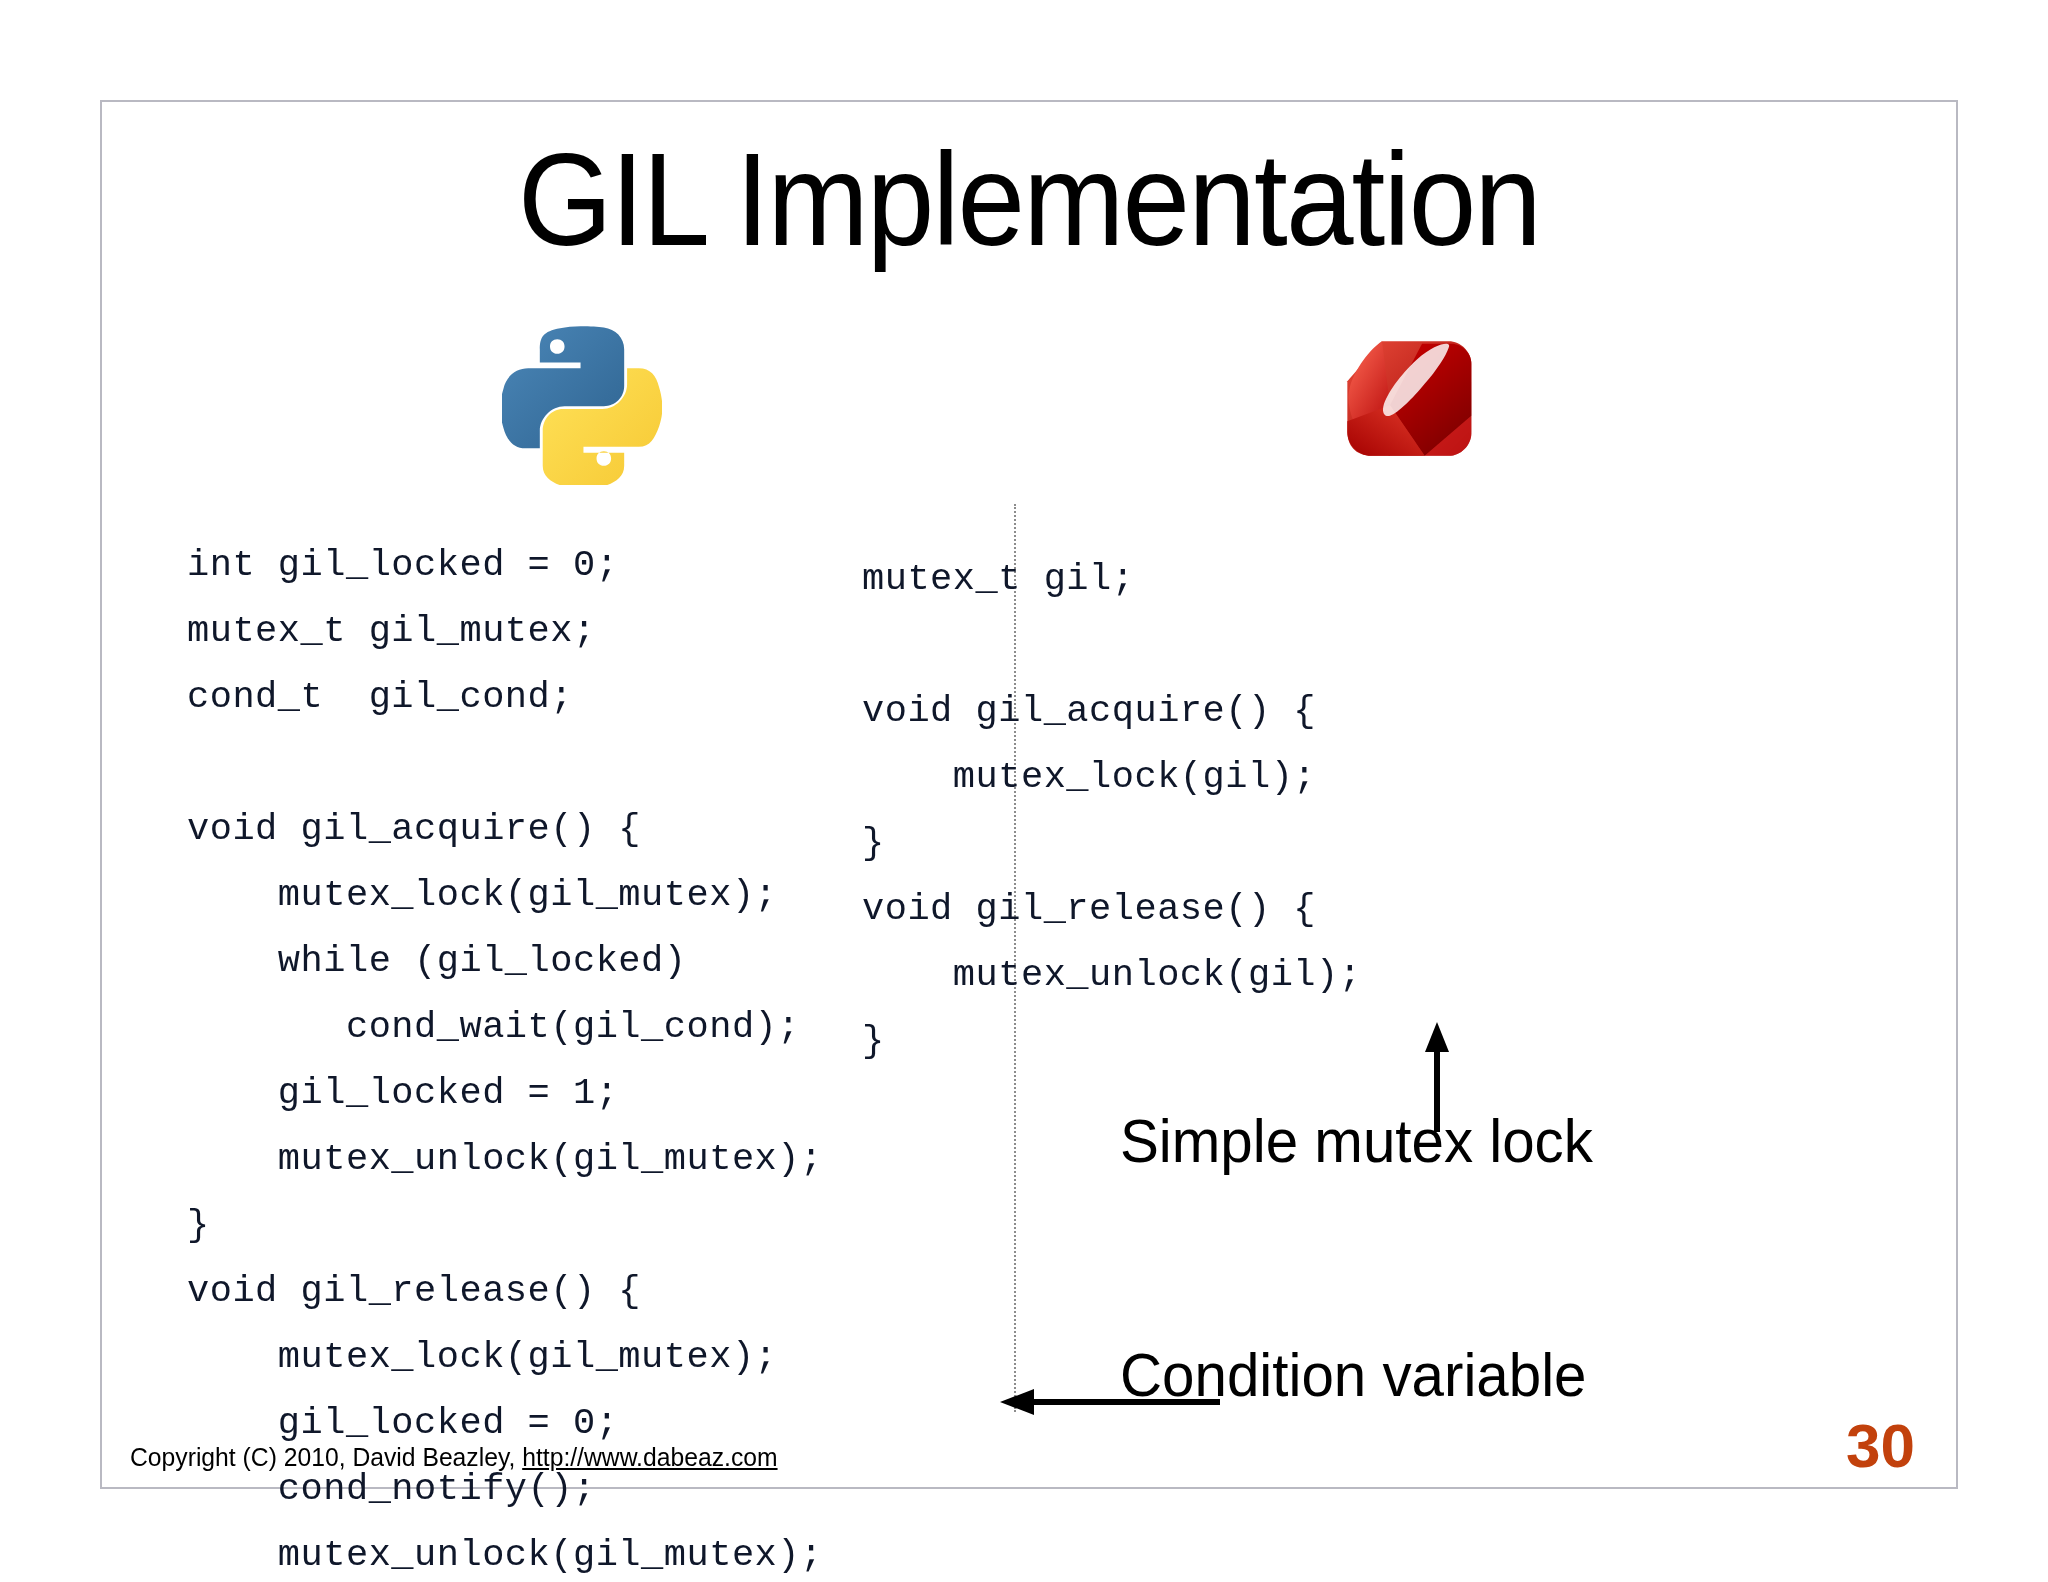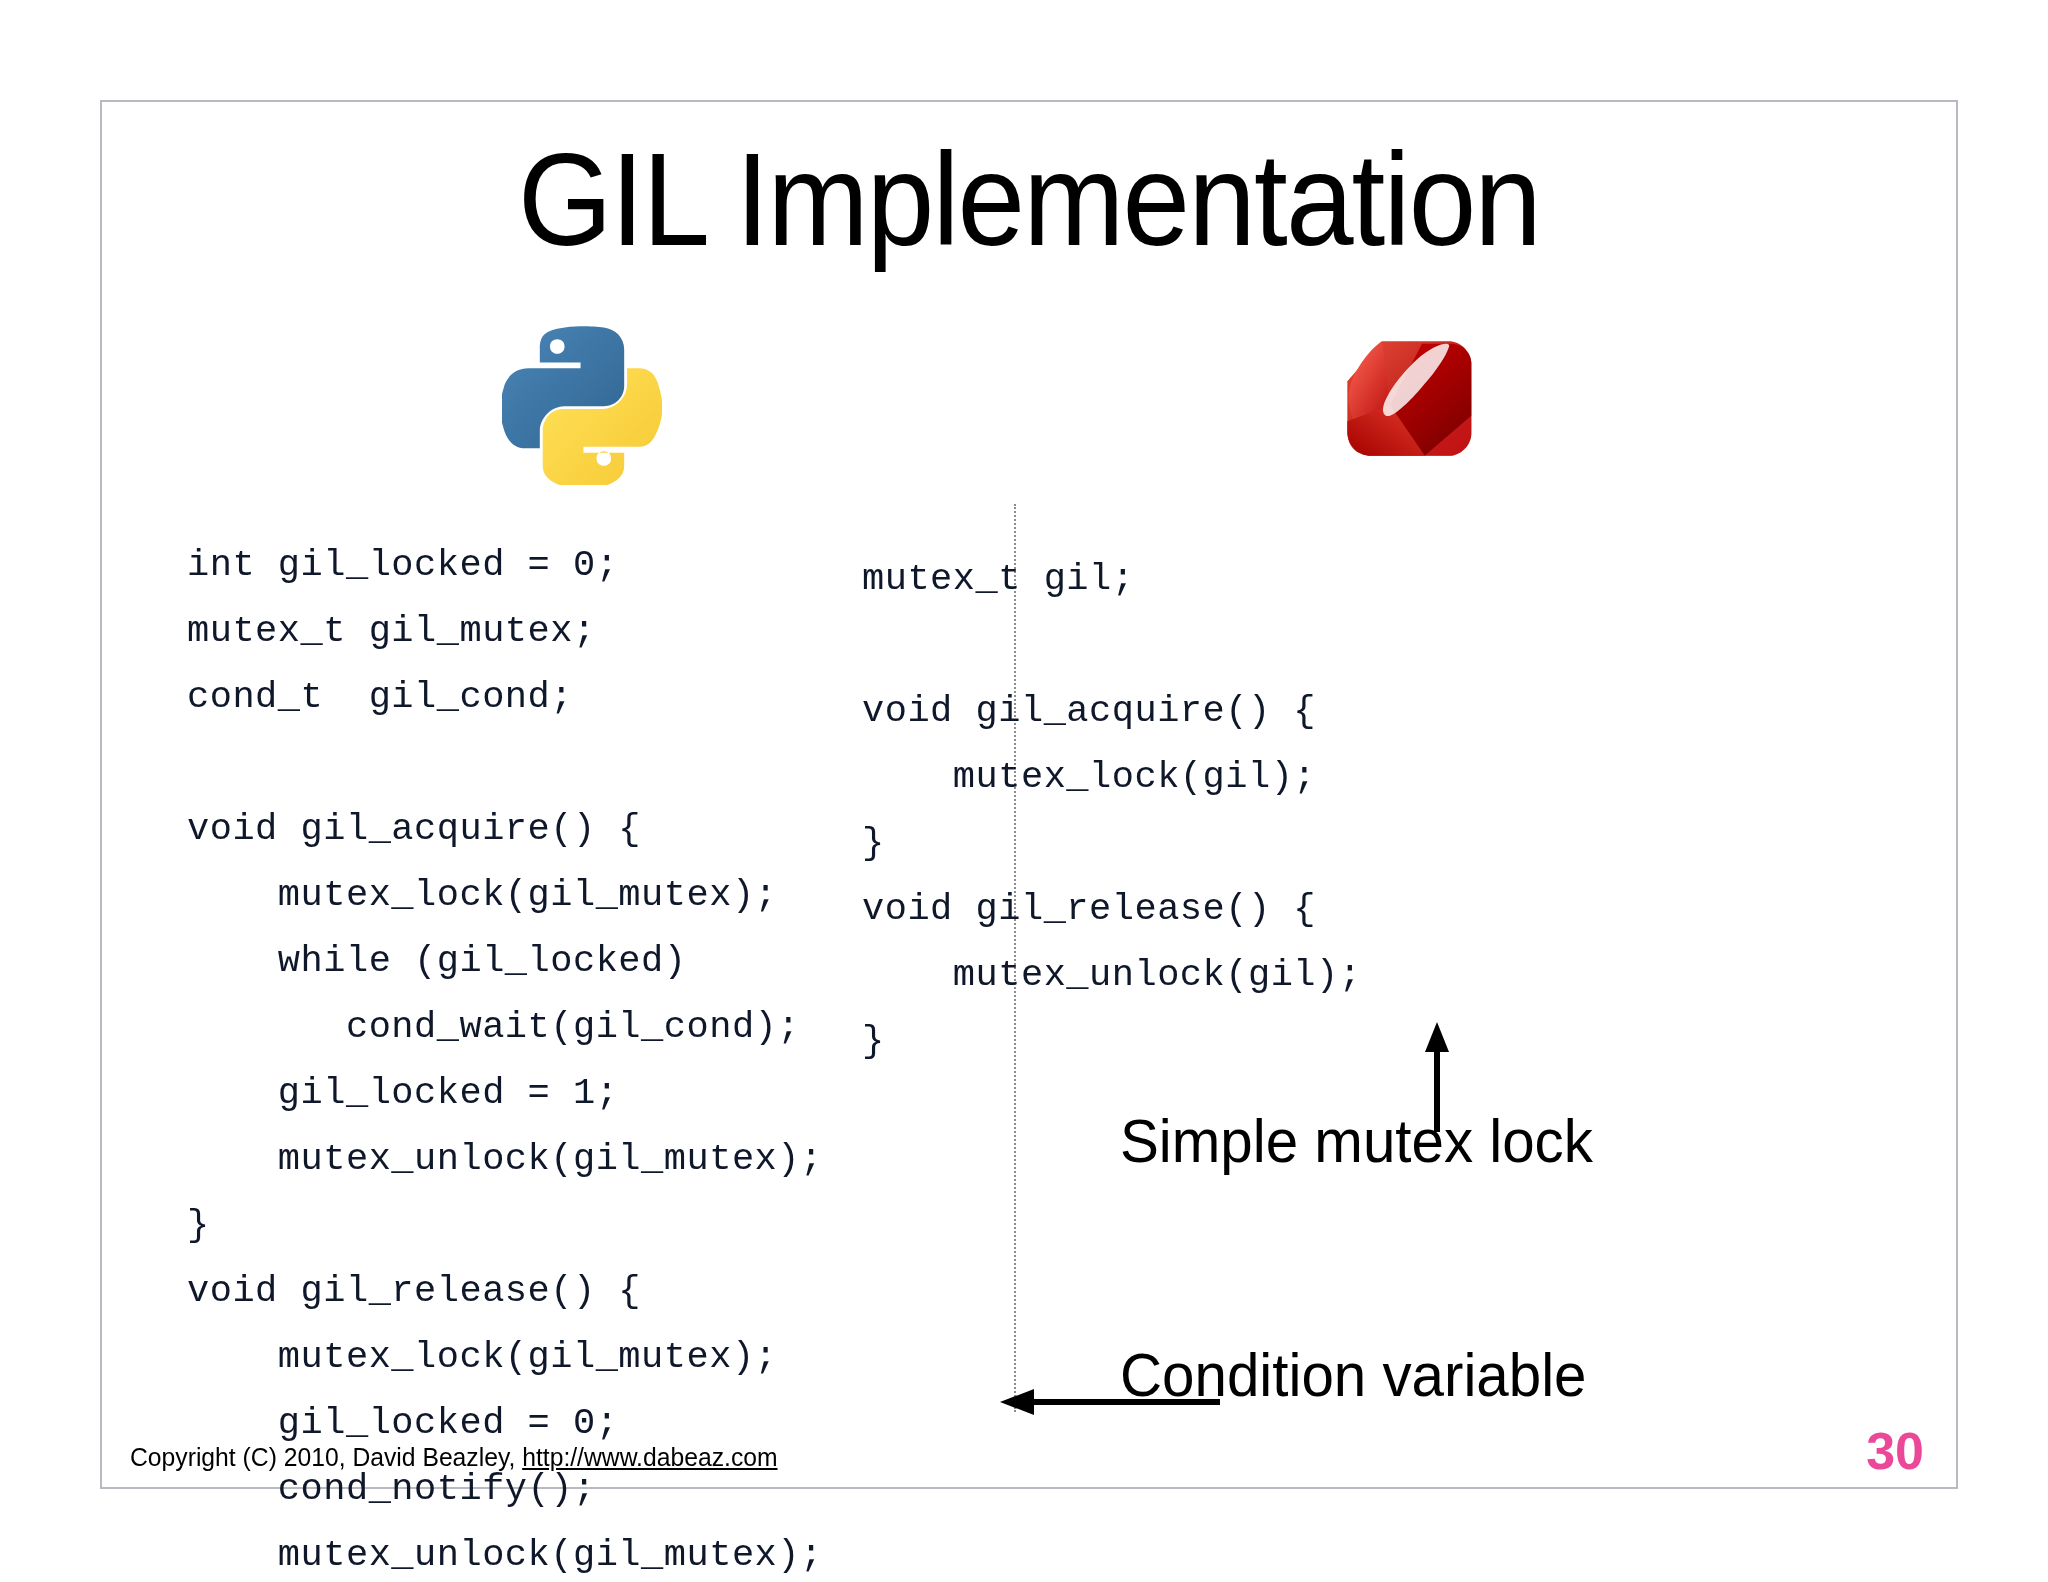--- a/index.html
+++ b/index.html
@@ -120,26 +120,26 @@
     color: #000000;
     white-space: nowrap;
     transform: scaleX(0.95);
     transform-origin: left bottom;
   }
   .footer-copy .url {
     text-decoration: underline;
   }
   .page-number {
     position: absolute;
-    right: 32px;
+    right: 41px;
     bottom: 6px;
     font-family: "Liberation Sans", sans-serif;
-    font-size: 52px;
+    font-size: 62px;
     font-weight: 700;
-    color: #ec4899;
+    color: #c2410c;
   }
 </style>
 </head>
 <body>
 
 <div class="slide">
 
   <div class="title">GIL Implementation</div>
 
   <div class="logo-python">

